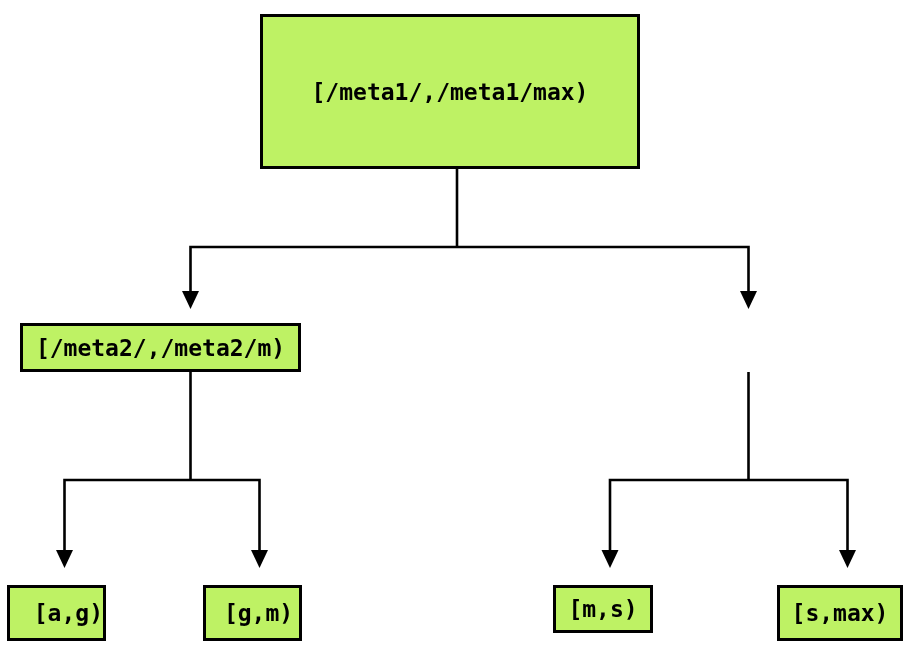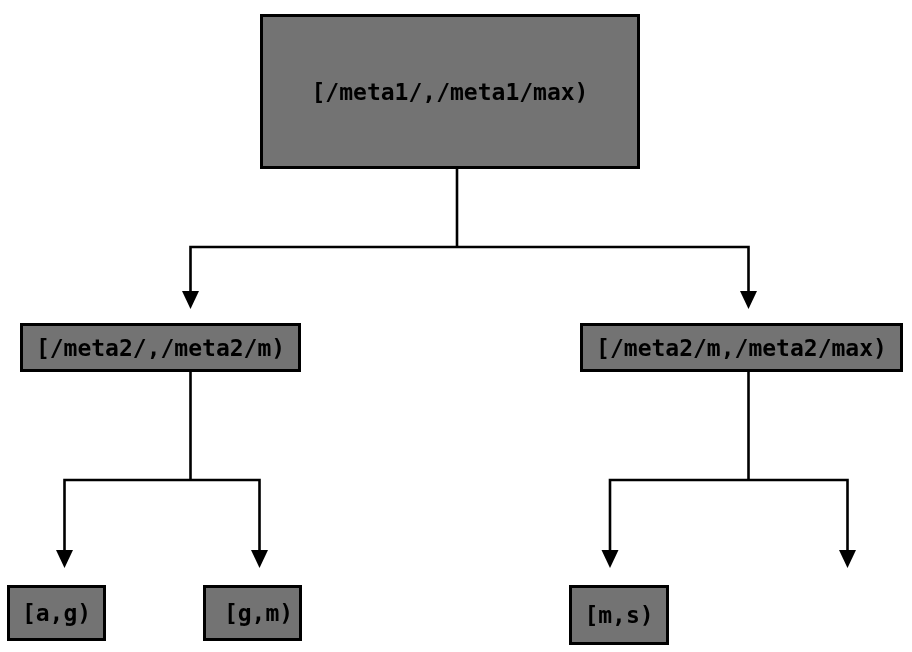--- a/index.html
+++ b/index.html
@@ -28,36 +28,36 @@
     stroke-width: 2.6;
   }
   .connectors polygon {
     fill: #000000;
     stroke: none;
   }
   .node {
     position: absolute;
     box-sizing: border-box;
     border: 3px solid #000000;
-    background: #737373;
+    background: #bef264;
     display: flex;
     align-items: center;
     justify-content: center;
     color: #000000;
     font-weight: bold;
     font-size: 23px;
     letter-spacing: 0px;
     white-space: nowrap;
   }
   .node-root   { left: 260px; top: 14px;  width: 380px; height: 155px; }
   .node-mid-l  { left: 20px;  top: 323px; width: 281px; height: 49px;  }
   .node-mid-r  { left: 580px; top: 323px; width: 323px; height: 49px;  }
-  .node-leaf-1 { left: 7px;   top: 585px; width: 99px;  height: 56px;  }
+  .node-leaf-1 { left: 7px;   top: 585px; width: 99px;  height: 56px; justify-content: flex-end;  }
   .node-leaf-2 { left: 203px; top: 585px; width: 99px;  height: 56px; padding-left: 12px;  }
-  .node-leaf-3 { left: 553px; top: 585px; width: 100px; height: 60px; margin-left: 16px;  }
+  .node-leaf-3 { left: 553px; top: 585px; width: 100px; height: 48px;  }
   .node-leaf-4 { left: 777px; top: 585px; width: 126px; height: 56px;  }
 </style>
 </head>
 <body>
 
 <div class="canvas">
 
   <svg class="connectors" width="912" height="652" viewBox="0 0 912 652" xmlns="http://www.w3.org/2000/svg">
 
     <path d="M457,169 V247"></path>
@@ -77,30 +77,30 @@
   </svg>
 
   <div class="node node-root">
     <span>[/meta1/,/meta1/max)</span>
   </div>
 
   <div class="node node-mid-l">
     <span>[/meta2/,/meta2/m)</span>
   </div>
 
-  <div class="node node-mid-r">
-    <span>[/meta2/m,/meta2/max)</span>
-  </div>
 
   <div class="node node-leaf-1">
     <span>[a,g)</span>
   </div>
 
   <div class="node node-leaf-2">
     <span>[g,m)</span>
   </div>
 
   <div class="node node-leaf-3">
     <span>[m,s)</span>
   </div>
 
+  <div class="node node-leaf-4">
+    <span>[s,max)</span>
+  </div>
 
 </div>
 
 </body></html>

